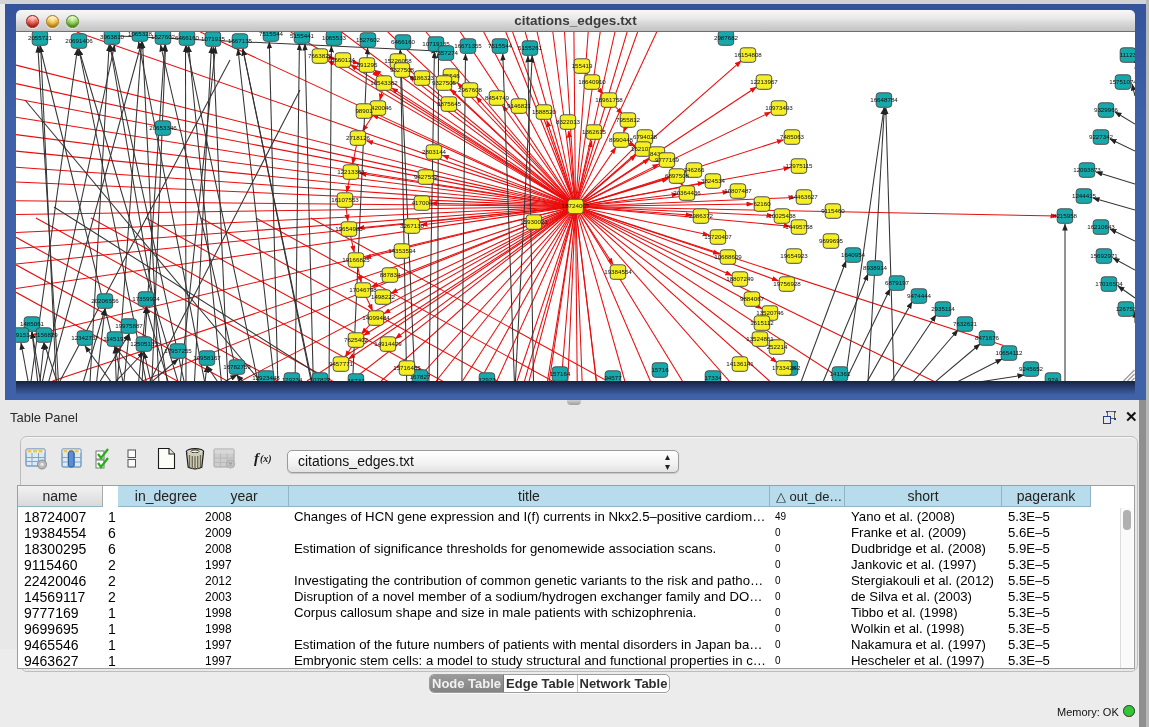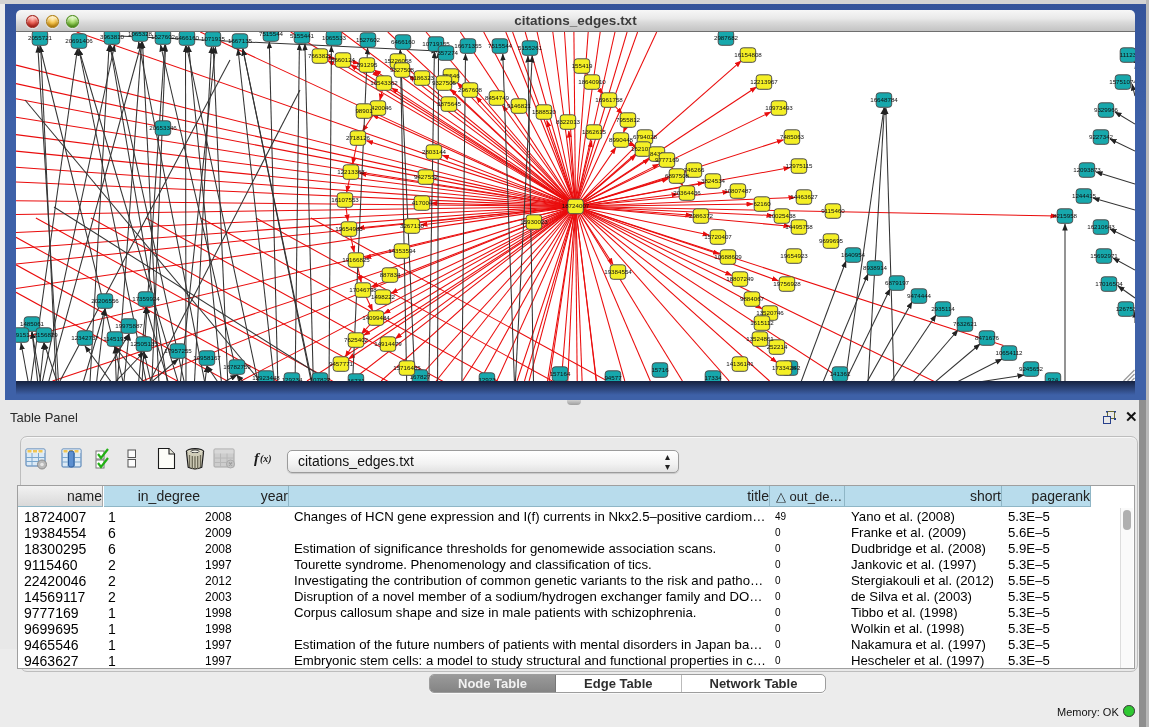--- a/index.html
+++ b/index.html
@@ -32,24 +32,24 @@
 #toolbar{position:absolute;left:20px;top:46px;width:1100px;height:26px}
 #combo{position:absolute;left:287px;top:50px;width:392px;height:23px;border:1px solid #9b9b9b;
  border-radius:5px;background:linear-gradient(180deg,#ffffff 0%,#f2f2f2 60%,#e2e2e2 100%);
  font-size:14px;color:#111;line-height:21px;padding-left:10px;
  box-shadow:0 1px 1px rgba(0,0,0,.15)}
 #combo .arr{position:absolute;right:8px;top:1px;font-size:10px;color:#222;line-height:10px}
 
 #tbl{position:absolute;left:17px;top:85px;width:1118px;height:184px;background:#fff;
  border:1px solid #9f9f9f;border-top:1px solid #9f9f9f}
 #thead{position:absolute;left:0;top:0;width:1116px;height:21px;font-size:14px;color:#222}
-#thead span{position:absolute;top:0;height:21px;line-height:21px;text-align:right;white-space:nowrap;overflow:hidden;
+#thead span{position:absolute;top:0;height:21px;line-height:21px;text-align:center;white-space:nowrap;overflow:hidden;
  background:#b8dcec;border-right:1px solid #8fb6c6;border-bottom:1px solid #8fb6c6}
 #thead .h0{left:0;width:85px;background:linear-gradient(180deg,#f2f2f2,#d9d9d9);border-right:1px solid #a9a9a9}
-#thead .h1{left:86px;width:97px}
+#thead .h1{left:100px;width:97px}
 #thead .h2{left:182px;width:89px}
 #thead .h3{left:271px;width:481px}
 #thead .h4{left:752px;width:75px;text-align:left;padding-left:6px;font-size:13px}
 #thead .h5{left:827px;width:157px}
 #thead .h6{left:984px;width:89px}
 #rows{position:absolute;left:0;top:23px;width:1116px;font-size:13.2px;color:#000}
 .row{position:relative;height:16px;line-height:16px;white-space:nowrap}
 .row span{position:absolute;top:0;overflow:hidden}
 .c0{left:6px;width:84px;font-size:14px}
 .c1{left:90px;width:80px;font-size:14px}
@@ -57,21 +57,21 @@
 .c3{left:276px;width:474px;text-overflow:ellipsis}
 .c4{left:757px;width:60px;font-size:10px}
 .c5{left:833px;width:150px}
 .c6{left:990px;width:80px}
 #vscroll{position:absolute;right:1px;top:22px;width:13px;height:160px;background:#fafafa;border-left:1px solid #ddd}
 #vthumb{position:absolute;left:2px;top:2px;width:8px;height:20px;border-radius:4px;background:#b0b0b0}
 
 #tabs{position:absolute;left:429px;top:274px;height:19px;font-size:13px;font-weight:bold;display:flex;
  border:1px solid #9d9d9d;border-radius:5px;overflow:hidden;background:#fff;
  box-shadow:0 1px 0 rgba(255,255,255,.7)}
-#tabs .tab{padding:0 28px;line-height:18px;color:#2e2e2e;border-right:1px solid #bbb}
+#tabs .tab{padding:0 2px;line-height:18px;color:#2e2e2e;border-right:1px solid #bbb}
 #tabs .sel{background:linear-gradient(180deg,#9a9a9a,#848484);color:#f2f2f2;border-right:1px solid #777}
 #tabs .tab:last-child{border-right:none}
 #mem{position:absolute;left:1057px;top:306px;font-size:11px;color:#111}
 #memdot{position:absolute;left:1123px;top:305px;width:11.5px;height:11.5px;border-radius:50%;
  background:#2fc832;border:1px solid #333}
 #rstrip{position:absolute;left:1139px;top:0px;width:7px;height:327px;background:#8f8f8f}
 #rstrip2{position:absolute;left:1146px;top:0px;width:3px;height:727px;background:#b9b9b9}
 </style></head>
 <body>
 <div id="stage">
@@ -739,21 +739,20 @@
             <span class="c2">2008</span>
             <span class="c3">Estimation of significance thresholds for genomewide association scans.</span>
             <span class="c4">0</span>
             <span class="c5">Dudbridge et al. (2008)</span>
             <span class="c6">5.9E–5</span>
           </div>
 <div class="row">
             <span class="c0">9115460</span>
             <span class="c1">2</span>
             <span class="c2">1997</span>
-            <span class="c3">Tourette syndrome. Phenomenology and classification of tics.</span>
             <span class="c4">0</span>
             <span class="c5">Jankovic et al. (1997)</span>
             <span class="c6">5.3E–5</span>
           </div>
 <div class="row">
             <span class="c0">22420046</span>
             <span class="c1">2</span>
             <span class="c2">2012</span>
             <span class="c3">Investigating the contribution of common genetic variants to the risk and pathogen…</span>
             <span class="c4">0</span>

